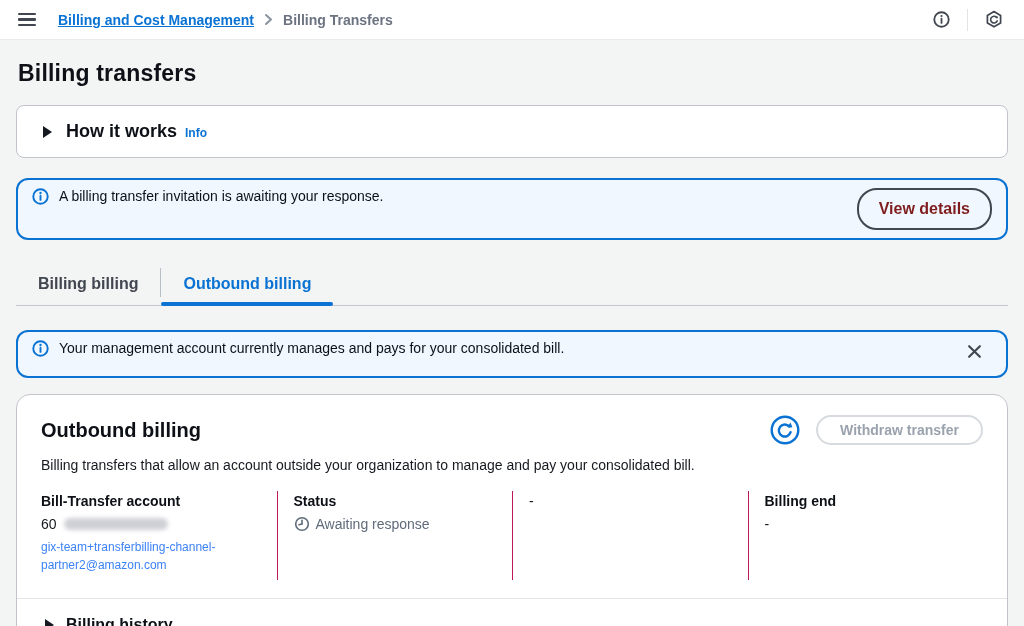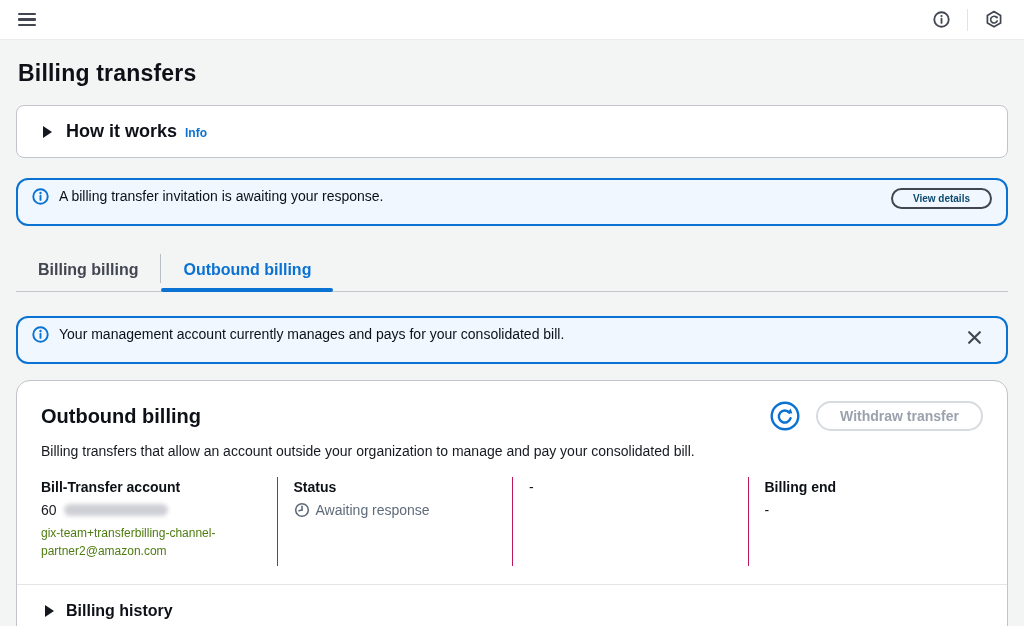--- a/index.html
+++ b/index.html
@@ -43,22 +43,22 @@
 
   
   .alert {
     margin-top:20px; background:#f0f7ff; border:2px solid #0972d3; border-radius:12px;
     padding:8px 14px; display:flex; align-items:flex-start; min-height:48px;
   }
   .alert .alert-text { font-size:14px; margin-left:10px; color:#0d1117; }
   .alert .spacer { flex:1; }
   .btn-secondary {
     border:2px solid #414650; border-radius:20px; background:transparent;
-    color:#0c4a6e; font-family:inherit; font-size:10px; font-weight:700;
-    padding:3px 20px; cursor:pointer; white-space:nowrap;
+    color:#7f1d1d; font-family:inherit; font-size:16px; font-weight:700;
+    padding:10px 20px; cursor:pointer; white-space:nowrap;
   }
   .icon-btn-plain { background:none; border:none; cursor:pointer; display:flex; align-items:center; padding:4px; }
 
   
   .tabs { margin-top:26px; display:flex; align-items:stretch; border-bottom:1px solid #c6c6cd; }
   .tab { position:relative; padding:9px 22px 12px 22px; font-size:16px; font-weight:800; color:#414650; cursor:pointer; }
   .tab-divider { width:1px; background:#b8bfc9; margin:2px 0 8px 0; }
   .tab.active { color:#0972d3; }
   .tab.active::after {
     content:""; position:absolute; left:0; right:0; bottom:-1px; height:4px;
@@ -77,41 +77,50 @@
     padding:5px 22px; cursor:not-allowed; white-space:nowrap;
   }
   .panel-desc { margin-top:8px; font-size:14px; color:#16191f; }
 
   .fields { margin-top:18px; display:grid; grid-template-columns:repeat(4,1fr); }
   .field { padding:2px 16px 6px 16px; min-height:86px; }
   .field:first-child { padding-left:0; }
   .field + .field { border-left:1px solid #be185d; }
   .field .label { font-size:14px; font-weight:800; color:#0d1117; margin-bottom:7px; }
   .field .value { font-size:14px; color:#16191f; display:flex; align-items:center; gap:6px; }
-  .field .secondary { font-size:12px; color:#4d7c0f; margin-top:6px; line-height:1.5; overflow-wrap:break-word; max-width:220px; }
+  .field .secondary { font-size:12px; color:#3b82f6; margin-top:6px; line-height:1.5; overflow-wrap:break-word; max-width:220px; }
   .status-value { color:#5f6b7a; }
   .redacted-blob {
     display:inline-block; width:104px; height:12px; margin-left:1px;
     background:#cfd0d6; border-radius:6px; filter:blur(2px); vertical-align:middle;
   }
 
   .panel-footer { border-top:1px solid #e3e5e8; padding:17px 24px 19px 28px; display:flex; align-items:center; cursor:pointer; }
   .panel-footer .title { font-size:16px; font-weight:800; margin-left:12px; color:#0d1117; }
 
   svg { display:block; }
 </style>
 </head>
 <body>
 
 <header class="topbar">
   <div class="hamburger">
     <span></span>
       <span></span>
       <span></span>
   </div>
+  <nav style="display:flex;align-items:center;">
+    <a class="crumb-link">Billing and Cost Management</a>
+    <span class="crumb-sep">
+      <svg width="9" height="13" viewBox="0 0 9 13">
+          <polyline points="2,2 7,6.5 2,11" fill="none" stroke="#8a929e" stroke-width="2" stroke-linecap="round" stroke-linejoin="round"></polyline>
+        </svg>
+    </span>
+    <span class="crumb-current">Billing Transfers</span>
+  </nav>
   <div class="topbar-right">
     <div class="topbar-icon-btn">
       <svg width="17" height="17" viewBox="0 0 16 16">
         <circle cx="8" cy="8" r="6.8" fill="none" stroke="#414650" stroke-width="1.7"></circle>
         <line x1="8" y1="7.3" x2="8" y2="11.2" stroke="#414650" stroke-width="1.7" stroke-linecap="round"></line>
         <circle cx="8" cy="4.7" r="1.05" fill="#414650"></circle>
       </svg>
     </div>
     <div class="topbar-divider"></div>
     <div class="topbar-icon-btn">

